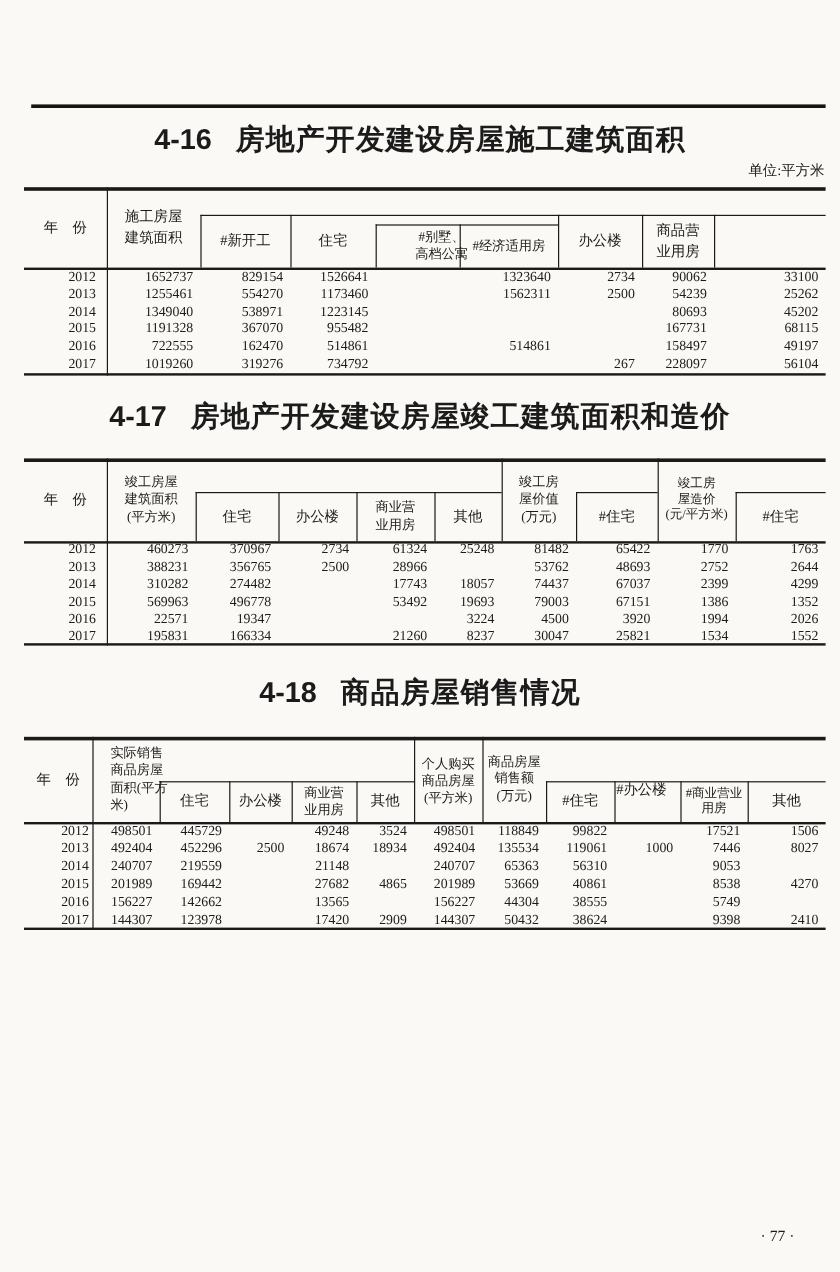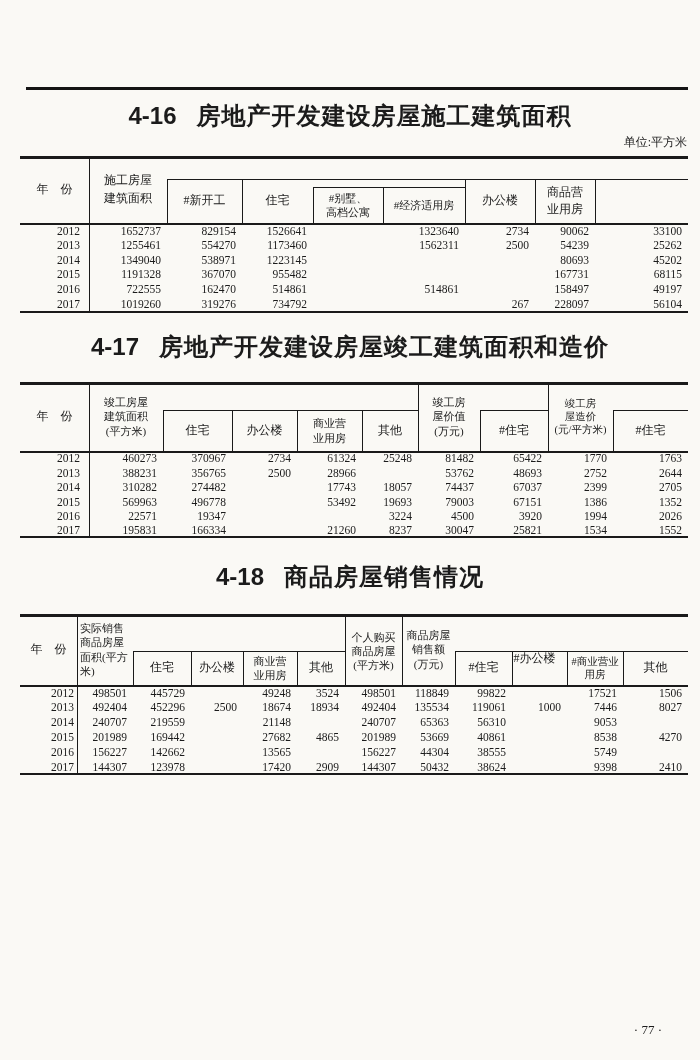--- a/index.html
+++ b/index.html
@@ -16,21 +16,21 @@
         font-size:24px;letter-spacing:1px;font-family:"Liberation Sans","DejaVu Sans",sans-serif;}
   .table-title .tnum{margin-right:20px;letter-spacing:0;}
   .unit-note{position:absolute;right:13px;top:134px;font-size:12px;}
   
   .tbl{position:absolute;left:20px;width:668px;}
   .hl,.vl{position:absolute;background:#1a1a1a;display:block;}
   .hc{position:absolute;display:flex;align-items:center;justify-content:center;text-align:center;
       white-space:pre-line;font-size:12px;line-height:1.45;}
   .hc.sm{font-size:11px;line-height:1.3;}
   .hc.xs{font-size:10.5px;line-height:1.25;}
-  .hc.left{justify-content:flex-start;text-align:left;padding-left:3px;box-sizing:border-box;}
+  .hc.left{justify-content:flex-start;text-align:left;padding-left:3px;box-sizing:border-box;margin-left:12px;}
   table.data{position:absolute;left:0;border-collapse:collapse;table-layout:fixed;width:668px;}
   table.data td{font-size:11.5px;line-height:1;padding:0 6px 0 0;text-align:right;overflow:hidden;
       white-space:nowrap;}
   .t1 table.data td{height:14.6px;}
   .t2 table.data td{height:14.4px;}
   .t3 table.data td{height:14.8px;}
   .t1 td.yr,.t2 td.yr{padding-right:9px;}
   .t3 td.yr{padding-right:3px;}
   .page-number{position:absolute;right:38px;top:1022px;font-size:13px;}
 </style>
@@ -59,21 +59,21 @@
     <i class="vl" style="left:363px;top:31px;width:1.2px;height:36px;"></i>
     <i class="vl" style="left:445px;top:23px;width:1.2px;height:44px;"></i>
     <i class="vl" style="left:515px;top:23px;width:1.2px;height:44px;"></i>
     <i class="vl" style="left:575px;top:23px;width:1.2px;height:44px;"></i>
 
     <div class="hc" style="left:0;top:0;width:69px;height:67px;">年　份</div>
     <div class="hc" style="left:69px;top:0;width:78px;height:67px;">施工房屋
 建筑面积</div>
     <div class="hc" style="left:147px;top:23px;width:75px;height:44px;">#新开工</div>
     <div class="hc" style="left:222px;top:23px;width:71px;height:44px;">住宅</div>
-    <div class="hc sm" style="left:293px;top:31px;width:70px;height:36px;">#别墅、
+    <div class="hc sm" style="left:293px;top:31px;width:70px;height:36px;padding-left:20px;">#别墅、
 高档公寓</div>
     <div class="hc sm" style="left:363px;top:31px;width:82px;height:36px;">#经济适用房</div>
     <div class="hc" style="left:445px;top:23px;width:70px;height:44px;">办公楼</div>
     <div class="hc" style="left:515px;top:23px;width:60px;height:44px;">商品营
 业用房</div>
 
     <table class="data" style="top:68px;">
       <colgroup>
         <col style="width:69px">
           <col style="width:78px">
@@ -236,21 +236,21 @@
           <tr>
             <td class="yr">2014</td>
             <td>310282</td>
             <td>274482</td>
             <td></td>
             <td>17743</td>
             <td>18057</td>
             <td>74437</td>
             <td>67037</td>
             <td>2399</td>
-            <td>2705</td>
+            <td>4299</td>
           </tr>
           <tr>
             <td class="yr">2015</td>
             <td>569963</td>
             <td>496778</td>
             <td></td>
             <td>53492</td>
             <td>19693</td>
             <td>79003</td>
             <td>67151</td>

